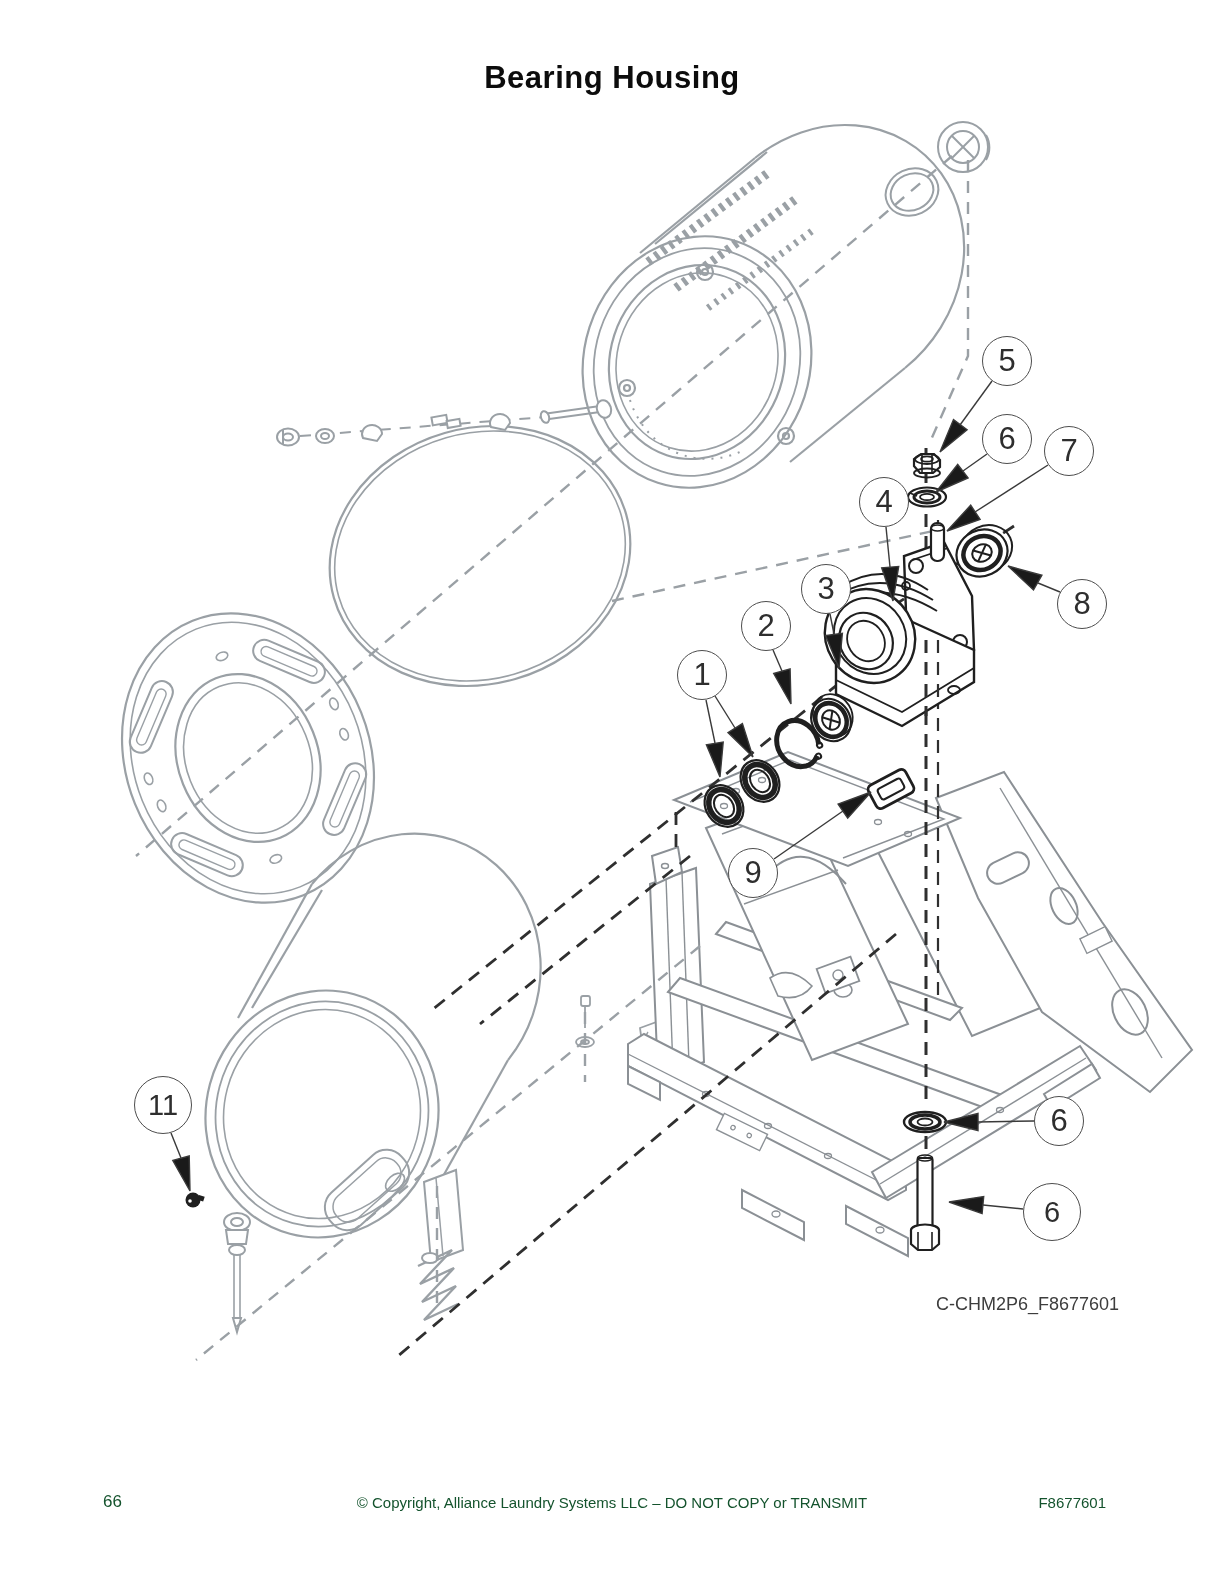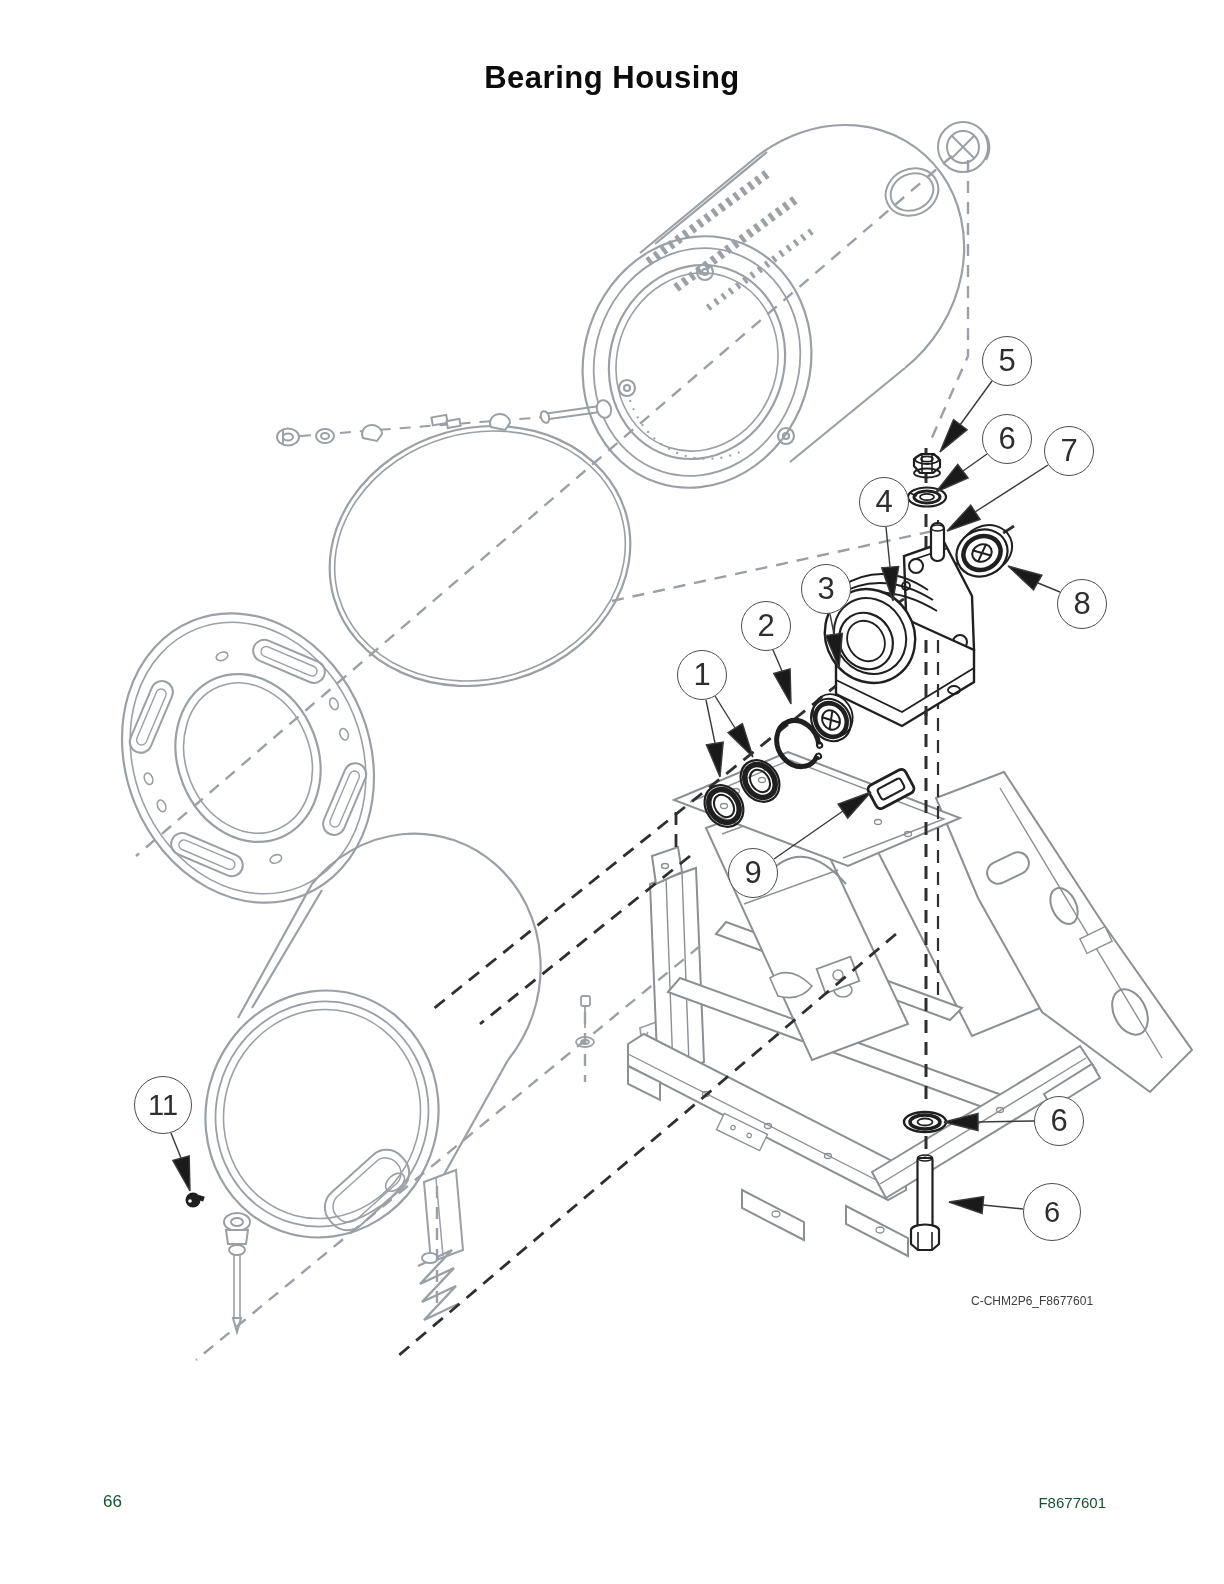--- a/index.html
+++ b/index.html
@@ -5,21 +5,21 @@
   html,body{margin:0;padding:0;background:#ffffff;}
   .page{position:relative;width:1224px;height:1584px;background:#fff;overflow:hidden;
         font-family:"Liberation Sans", sans-serif;color:#111;}
   .title{position:absolute;top:60px;left:0;width:100%;text-align:center;
          font-size:31px;font-weight:bold;letter-spacing:.5px;color:#0c0c0c;}
   .artwork{position:absolute;left:0;top:0;width:1224px;height:1584px;}
   .balloon{position:absolute;background:#fff;border:1.6px solid #4d4d4d;border-radius:50%;
            display:flex;align-items:center;justify-content:center;
            font-size:31px;color:#2e2e2e;box-sizing:border-box;}
   .balloon.wide{font-size:29px;}
-  .figcode{position:absolute;left:971px;top:1294px;font-size:12px;color:#3d3d3d;}
+  .figcode{position:absolute;left:936px;top:1294px;font-size:18px;color:#3d3d3d;}
   .footer{position:absolute;left:0;top:1492px;width:100%;height:26px;font-size:15px;color:#14532d;}
   .footer .pgnum{position:absolute;left:103px;top:0;font-size:17px;}
   .footer .copy{position:absolute;left:0;top:2px;width:100%;text-align:center;}
   .footer .docnum{position:absolute;right:118px;top:2px;margin-left:20px;}
 </style>
 </head>
 <body>
 
 <div class="page">
 
@@ -381,16 +381,17 @@
   <div class="balloon" style="left:1057px;top:579px;width:50px;height:50px;">8</div>
   <div class="balloon" style="left:728px;top:848px;width:50px;height:50px;">9</div>
   <div class="balloon" style="left:1034px;top:1096px;width:50px;height:50px;">6</div>
   <div class="balloon wide" style="left:1023px;top:1183px;width:58px;height:58px;">6</div>
   <div class="balloon wide" style="left:134px;top:1076px;width:58px;height:58px;text-align:center;">11</div>
 
   <div class="figcode">C-CHM2P6_F8677601</div>
 
   <div class="footer">
     <span class="pgnum">66</span>
+    <span class="copy">© Copyright, Alliance Laundry Systems LLC – DO NOT COPY or TRANSMIT</span>
     <span class="docnum">F8677601</span>
   </div>
 
 </div>
 
 </body></html>

